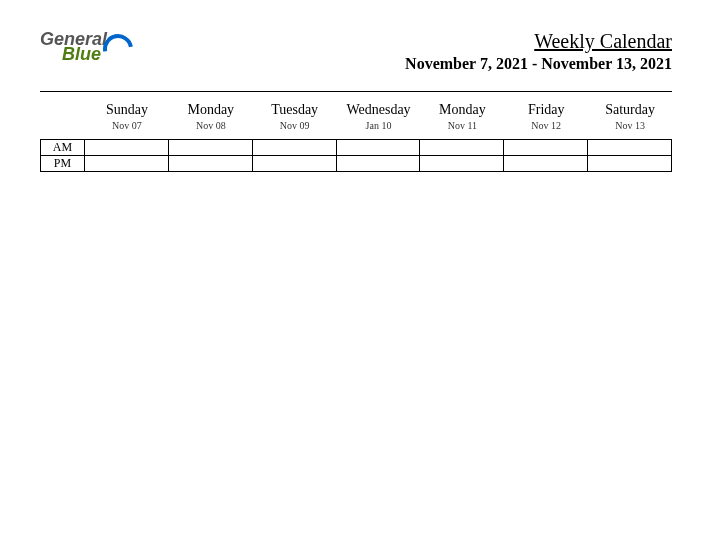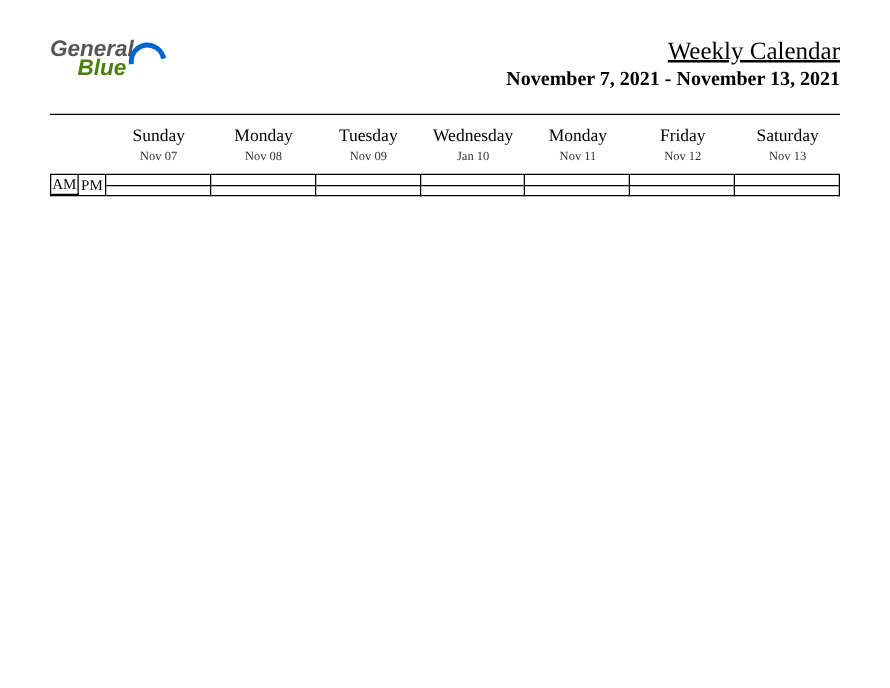--- a/index.html
+++ b/index.html
@@ -103,21 +103,21 @@
       color: #333;
     }
     .grid {
       display: flex;
       border-top: 1px solid #000;
     }
     .period-labels {
       width: 45px;
       flex-shrink: 0;
       display: flex;
-      flex-direction: row;
+      flex-direction: column;
       border-left: 1px solid #000;
       border-bottom: 1px solid #000;
     }
     .period-label {
       flex: 1;
       display: flex;
       align-items: center;
       justify-content: center;
       font-size: 12px;
       border-right: 1px solid #000;

